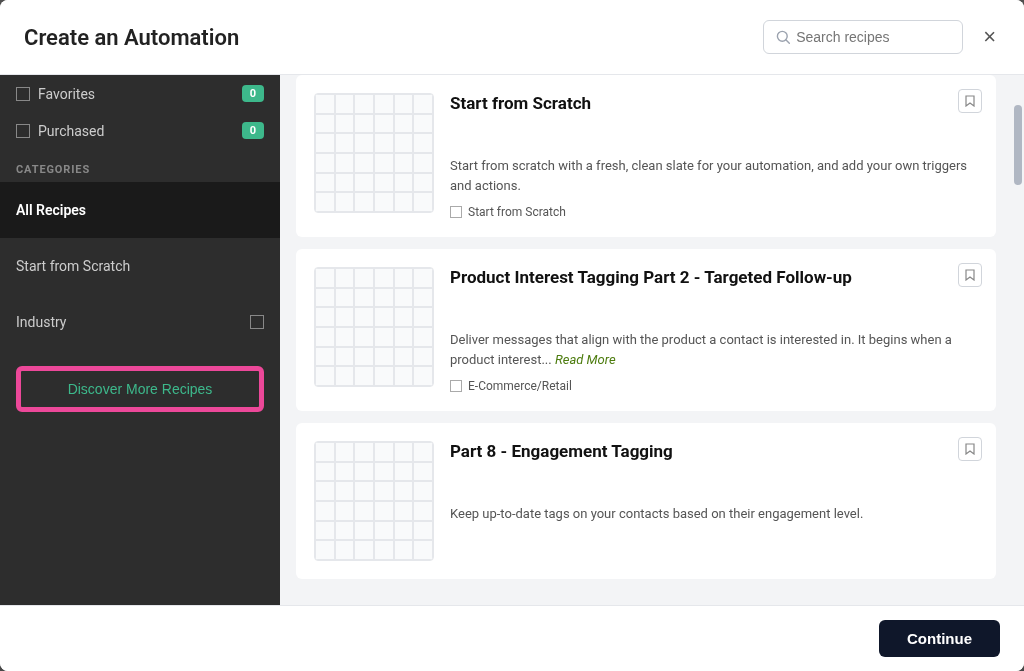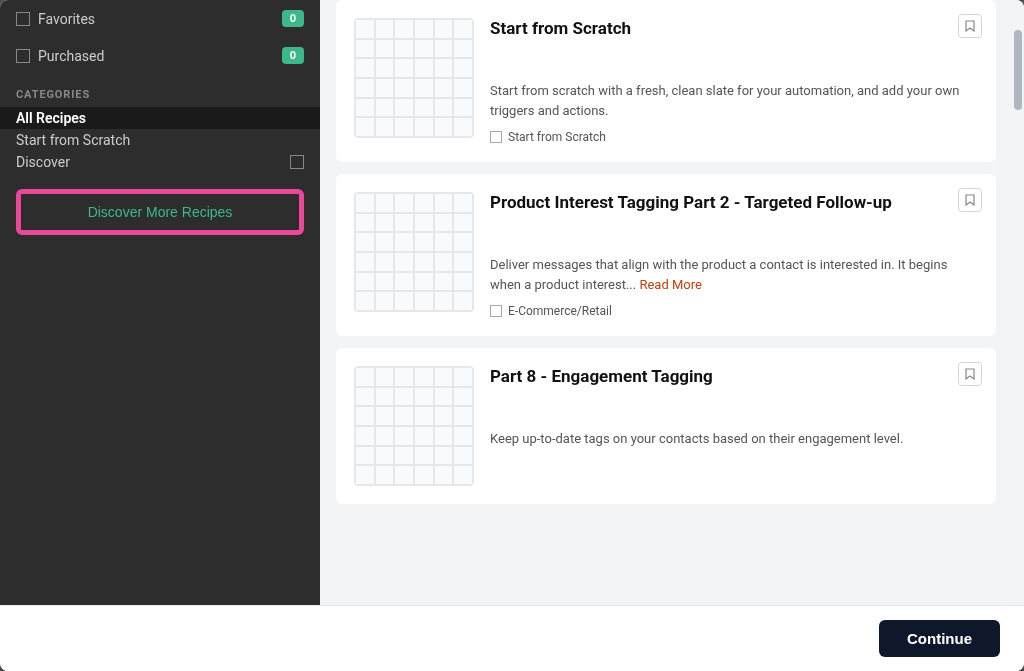--- a/index.html
+++ b/index.html
@@ -70,21 +70,21 @@
       color: #555;
       line-height: 1;
       padding: 4px;
     }
     .modal-body {
       display: flex;
       flex: 1;
       overflow: hidden;
     }
     .sidebar {
-      width: 320px;
+      width: 280px;
       background: #2d2d2d;
       display: flex;
       flex-direction: column;
       flex-shrink: 0;
       overflow-y: auto;
     }
     .sidebar-item {
       display: flex;
       align-items: center;
       justify-content: space-between;
@@ -117,21 +117,21 @@
     }
     .categories-label {
       padding: 14px 16px 6px;
       font-size: 11px;
       font-weight: 700;
       color: #888;
       letter-spacing: 0.08em;
       text-transform: uppercase;
     }
     .nav-item {
-      padding: 3px 16px;
+      padding: 20px 16px;
       font-size: 14px;
       color: #ccc;
       cursor: pointer;
       display: flex;
       align-items: center;
       justify-content: space-between;
       text-align: center;
     }
     .nav-item.active {
       background: #1a1a1a;
@@ -220,23 +220,24 @@
       margin-bottom: 8px;
     }
     .recipe-desc {
       font-size: 13px;
       color: #555;
       line-height: 1.5;
       margin-bottom: 10px;
       margin-top: 43px;
     }
     .read-more {
-      color: #c2410c;
+      color: #4d7c0f;
       cursor: pointer;
       text-decoration: none;
+      font-style: italic;
     }
     .recipe-tag {
       display: flex;
       align-items: center;
       gap: 6px;
       font-size: 12px;
       color: #555;
     }
     .tag-checkbox {
       width: 12px;
@@ -276,20 +277,33 @@
       font-size: 15px;
       font-weight: 600;
       cursor: pointer;
     }
   </style>
 </head>
 <body>
 
 <div class="modal">
 
+  <div class="modal-header">
+    <h2 class="modal-title">Create an Automation</h2>
+    <div class="header-right">
+      <div class="search-box">
+        <svg class="search-icon-svg" width="14" height="14" viewBox="0 0 20 20" fill="none">
+          <circle cx="9" cy="9" r="7" stroke="#9ca3af" stroke-width="2"></circle>
+          <line x1="14" y1="14" x2="19" y2="19" stroke="#9ca3af" stroke-width="2" stroke-linecap="round"></line>
+        </svg>
+        <input class="search-input" type="text" placeholder="Search recipes" style="">
+      </div>
+      <button class="close-btn">×</button>
+    </div>
+  </div>
 
   <div class="modal-body">
 
     <div class="sidebar">
 
       <div class="sidebar-item">
         <div class="sidebar-item-left">
           <div class="sidebar-checkbox"></div>
           <span>Favorites</span>
         </div>
@@ -306,21 +320,21 @@
 
       <div class="categories-label">CATEGORIES</div>
 
       <div class="nav-item active">
         <span>All Recipes</span>
       </div>
       <div class="nav-item">
         <span>Start from Scratch</span>
       </div>
       <div class="nav-item">
-        <span>Discover</span>
+        <span>Industry</span>
         <div class="nav-item-expand"></div>
       </div>
 
       <button class="discover-btn">Discover More Recipes</button>
     </div>
 
     <div class="main-content">
 
 
       <div class="recipes-list">

